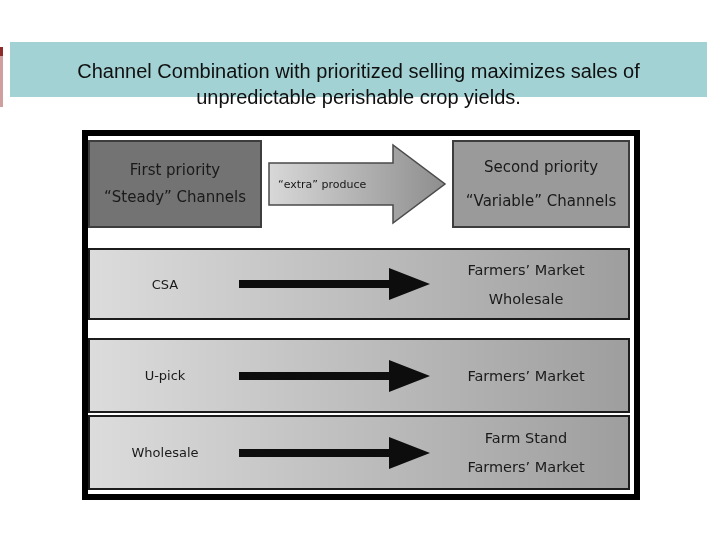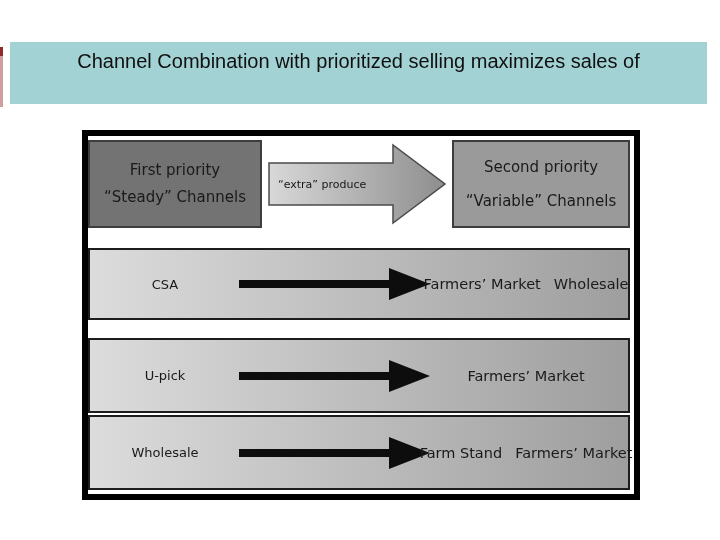--- a/index.html
+++ b/index.html
@@ -9,24 +9,24 @@
   }
 
   
   .red-sliver {
     position:absolute; left:0; top:47px; width:3px; height:60px;
     background:linear-gradient(to bottom, #8e2b2b 0 9px, #cf9e9e 9px 100%);
   }
 
   
   .title-bar {
-    position:absolute; left:10px; top:42px; width:697px; height:62px;
+    position:absolute; left:10px; top:42px; width:697px; height:55px;
     background:#a3d2d4; color:#101010; box-sizing:border-box;
     font-family:"Liberation Sans", sans-serif; font-size:20px; line-height:26px;
-    text-align:center; padding-top:6px;
+    text-align:center; padding-top:16px;
   }
 
   
   .diagram {
     position:absolute; left:82px; top:130px; width:558px; height:370px;
     border:6px solid #000000; box-sizing:border-box; background:#ffffff;
   }
   .diagram * { box-sizing:border-box; }
 
   .priority-box {
@@ -58,33 +58,34 @@
     position:absolute; left:0; top:0; width:150px; height:100%;
     display:flex; align-items:center; justify-content:center;
     font-size:13px;
   }
   .row-arrow {
     position:absolute; left:149px; top:50%; transform:translateY(-50%);
     width:193px; height:34px;
   }
   .row-dest {
     position:absolute; left:338px; right:4px; top:0; height:100%;
-    display:flex; align-items:center; justify-content:center;
+    display:flex; flex-direction:column; align-items:center; justify-content:center;
     gap:13px; font-size:14.5px; text-align:center;
   }
   .row-dest.single { gap:0; }
   .dest-line { white-space:nowrap; }
 </style>
 </head>
 <body>
 
 <div class="red-sliver"></div>
 
 <div class="title-bar">
   <div>Channel Combination with prioritized selling maximizes sales of</div>
+  <div>unpredictable perishable crop yields.</div>
 </div>
 
 <div class="diagram">
 
   <div class="priority-box box-steady">
     <div>First priority</div>
     <div>“Steady” Channels</div>
   </div>
 
   <div class="big-arrow">

